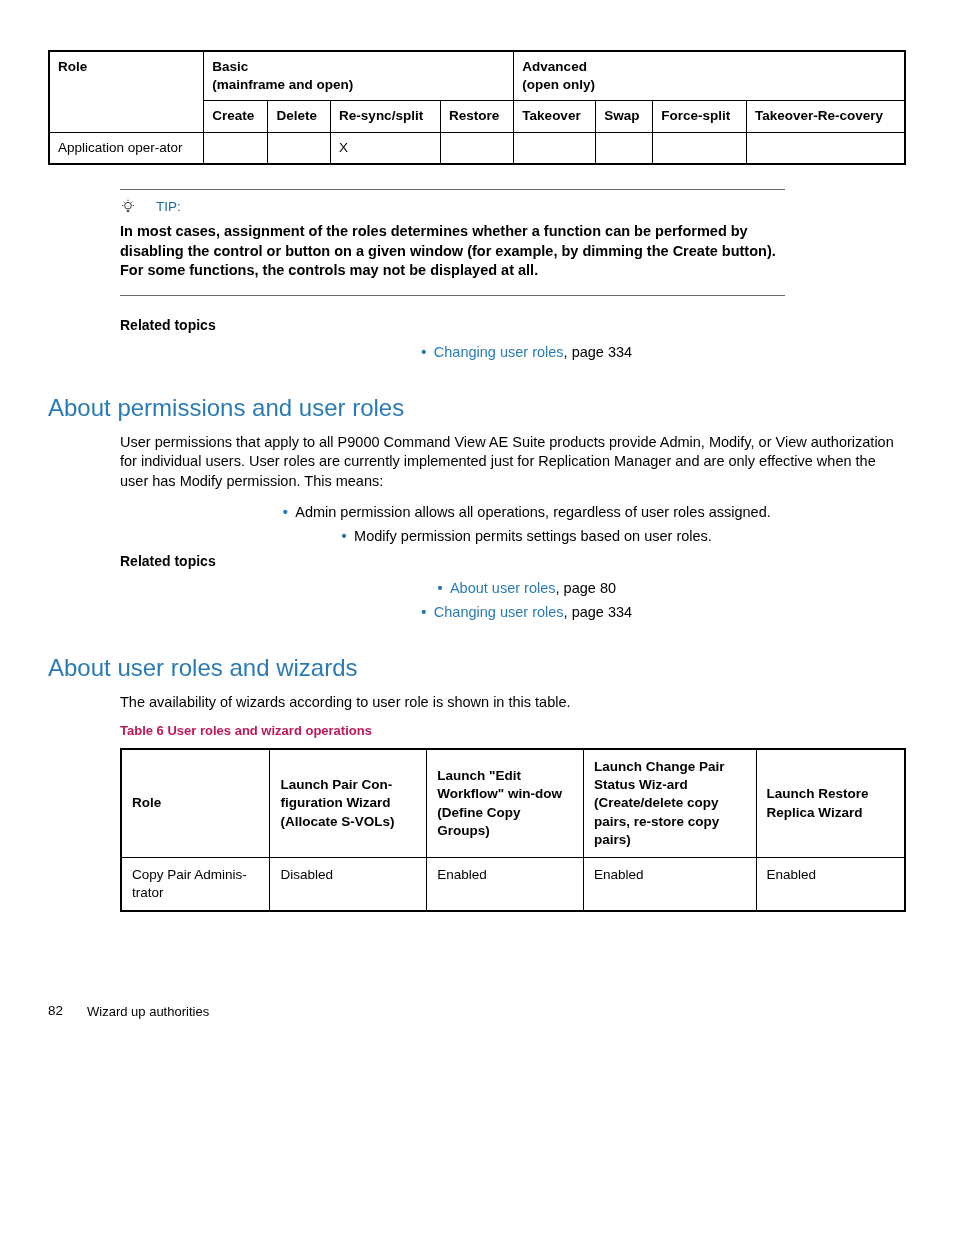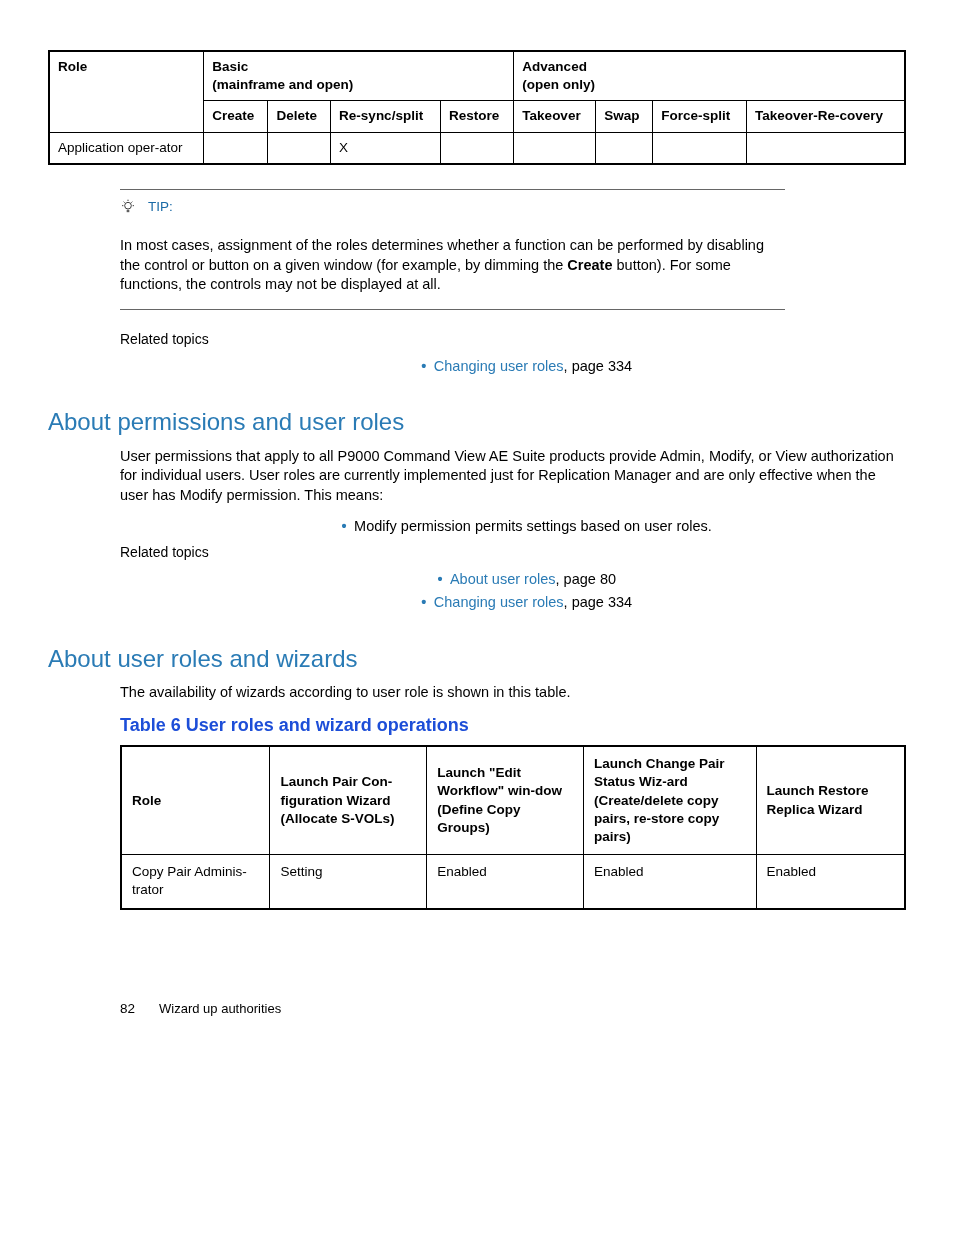--- a/index.html
+++ b/index.html
@@ -32,31 +32,31 @@
     width: 665px;
   }
   .tip-rule {
     border: none;
     border-top: 1px solid #666;
     margin: 0;
   }
   .tip-label {
     display: flex;
     align-items: center;
-    gap: 12px;
+    gap: 20px;
     margin-top: 8px;
     font-size: 13.5px;
   }
   .tip-label .tip-word { color: #1a6aa6; }
-  .tip-content { margin: 20px 0 14px 0; }
+  .tip-content { margin: 6px 0 14px 0; font-weight: bold; }
   .lightbulb-icon {
     width: 16px; height: 16px; stroke: #333; fill: none; stroke-width: 1.4;
   }
   .rt-heading {
-    font-weight: normal;
+    font-weight: bold;
     margin: 4px 0 6px 72px;
     font-size: 14px;
   }
   ul.bullets {
     margin: 0 0 0 92px;
     padding: 0;
     list-style: none;
     text-align: center;
   }
   ul.bullets li {
@@ -73,45 +73,44 @@
   h2.section-title {
     font-family: Arial, sans-serif;
     font-weight: normal;
     color: #2a7bb5;
     font-size: 24px;
     margin: 28px 0 8px 0;
   }
   .body-indent { margin-left: 72px; }
   p.body { margin: 2px 0 10px 0; }
   .table-caption {
-    color: #1d4ed8;
+    color: #be185d;
     font-weight: bold;
-    font-size: 18px;
+    font-size: 13px;
     margin: 10px 0 8px 72px;
   }
   .t2 {
     margin-left: 72px;
     width: calc(100% - 72px);
     border: 2px solid #000;
   }
   .t2 th, .t2 td {
     border: 1px solid #000;
     padding: 8px 10px;
     text-align: left;
     vertical-align: top;
     font-size: 13.5px;
   }
   .t2 th { font-weight: bold; vertical-align: middle; }
   .footer {
     margin-top: 90px;
     font-size: 13px;
     display:flex;
-    align-items: flex-start;
+    align-items: center;
     gap: 24px;
-    margin-left: 72px;
   }
   .footer .pn { font-size: 13.5px; }
 </style>
 </head>
 <body>
 
 <table class="t1">
   <tbody>
       <tr>
     <th rowspan="2">Role</th>
@@ -172,20 +171,21 @@
 <div class="rt-heading">Related topics</div>
 <ul class="bullets">
   <li><span class="link">Changing user roles</span><span>, page 334</span></li>
 </ul>
 
 <h2 class="section-title">About permissions and user roles</h2>
 <div class="body-indent">
   <p class="body">User permissions that apply to all P9000 Command View AE Suite products provide Admin, Modify, or View authorization for individual users. User roles are currently implemented just for Replication Manager and are only effective when the user has Modify permission. This means:</p>
 </div>
 <ul class="bullets">
+  <li>Admin permission allows all operations, regardless of user roles assigned.</li>
   <li>Modify permission permits settings based on user roles.</li>
 </ul>
 
 <div class="rt-heading">Related topics</div>
 <ul class="bullets">
   <li><span class="link">About user roles</span><span>, page 80</span></li>
   <li><span class="link">Changing user roles</span><span>, page 334</span></li>
 </ul>
 
 <h2 class="section-title">About user roles and wizards</h2>
@@ -198,21 +198,21 @@
   <tbody>
       <tr>
     <th style="width:19%">Role</th>
     <th style="width:20%">Launch Pair Con-figuration Wizard (Allocate S-VOLs)</th>
     <th style="width:20%">Launch "Edit Workflow" win-dow (Define Copy Groups)</th>
     <th style="width:22%">Launch Change Pair Status Wiz-ard (Create/delete copy pairs, re-store copy pairs)</th>
     <th style="width:19%">Launch Restore Replica Wizard</th>
   </tr>
   <tr>
     <td>Copy Pair Adminis-trator</td>
-    <td>Setting</td>
+    <td>Disabled</td>
     <td>Enabled</td>
     <td>Enabled</td>
     <td>Enabled</td>
   </tr>
 </tbody>
   </table>
 
 <div class="footer">
   <span class="pn">82</span>
   <span>Wizard up authorities</span>

